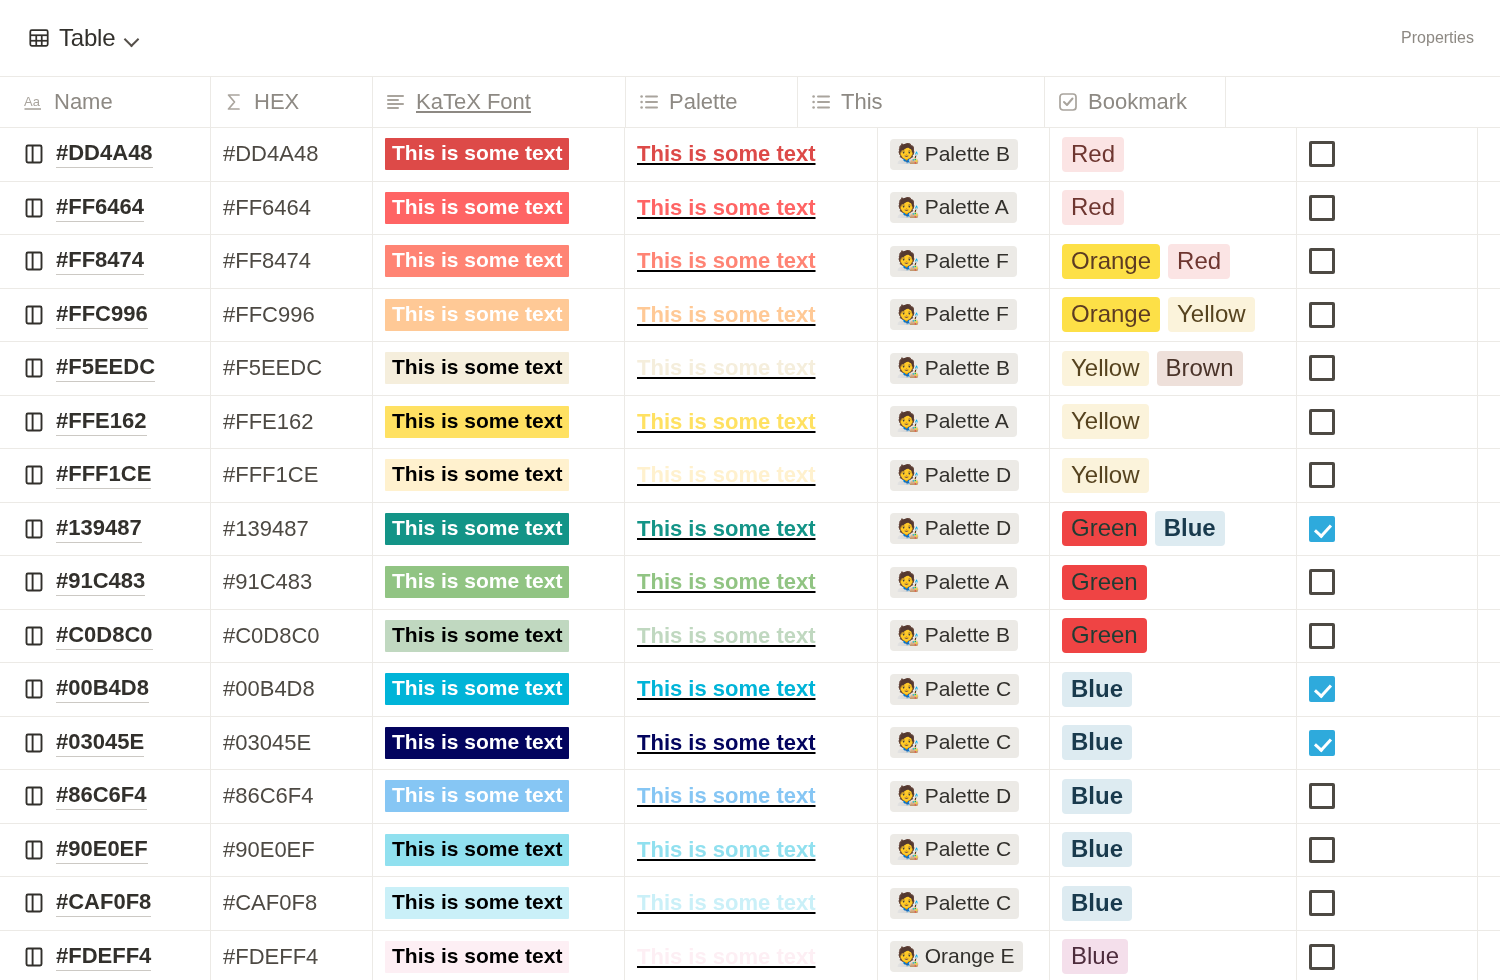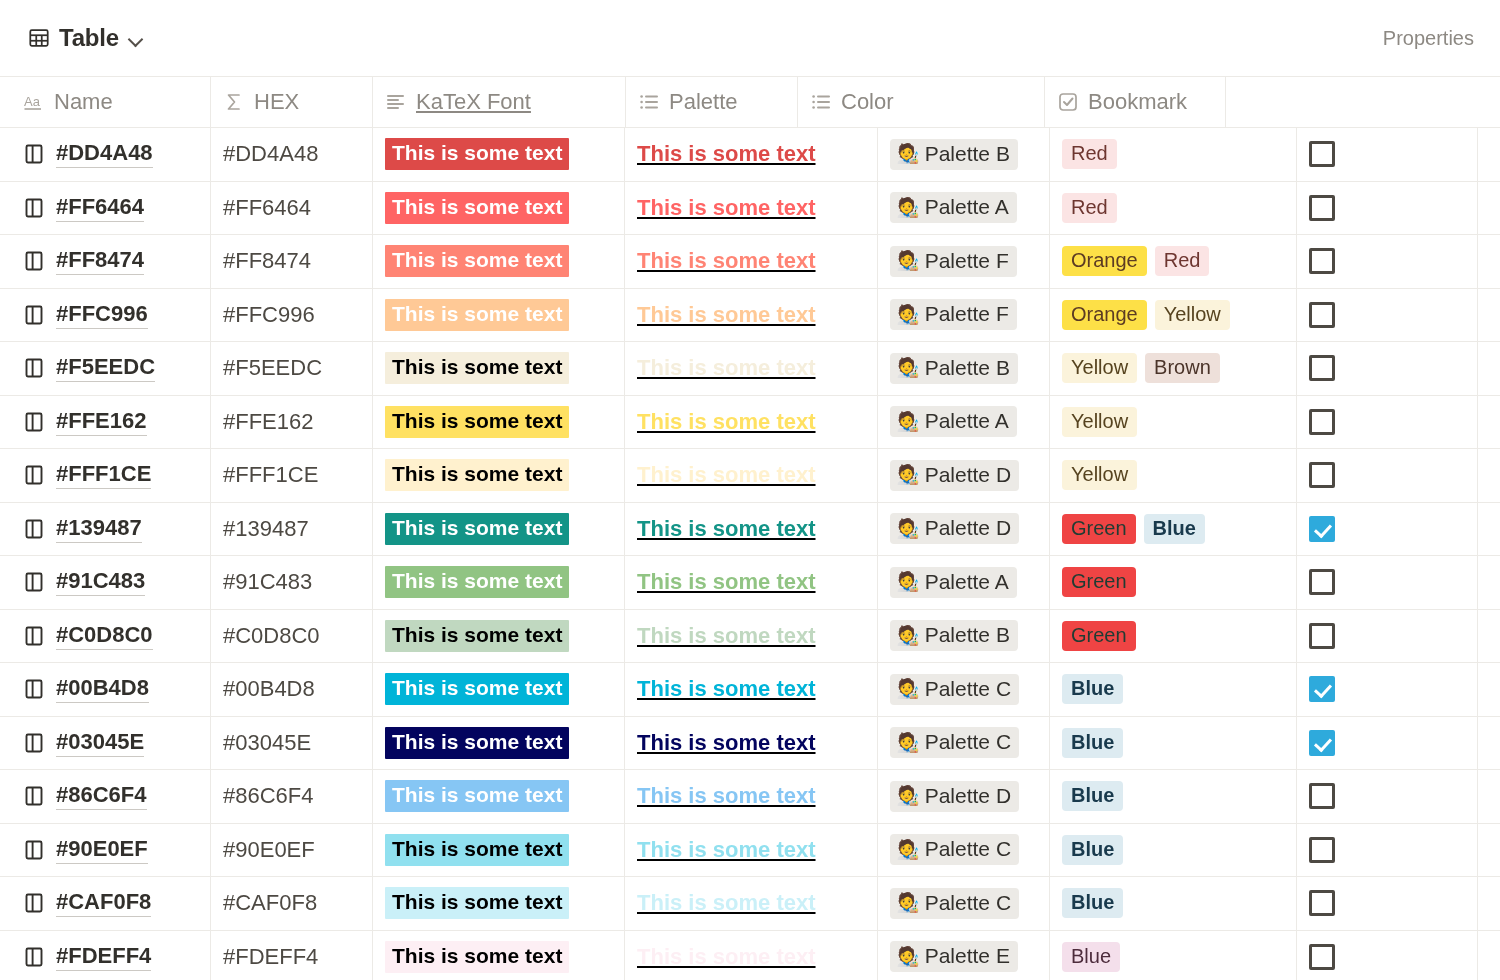--- a/index.html
+++ b/index.html
@@ -22,21 +22,21 @@
   #view-switcher {
     display: flex;
     align-items: center;
     gap: 9px;
     cursor: pointer;
     padding: 4px 6px;
     border-radius: 4px;
   }
   .view-title {
     font-size: 24px;
-    font-weight: bold;
+    font-weight: normal;
     color: #32302c;
     letter-spacing: -0.2px;
   }
   .chev {
     width: 16px; height: 16px;
     display: inline-block;
     position: relative;
     top: 1px;
   }
   .chev::before {
@@ -47,21 +47,21 @@
     border-right: 2px solid #55504a;
     border-bottom: 2px solid #55504a;
     transform: rotate(45deg);
   }
   #topbar-right {
     margin-left: auto;
     display: flex;
     align-items: center;
   }
   .properties-btn {
-    font-size: 20px;
+    font-size: 16px;
     color: #8d8983;
     cursor: pointer;
     padding: 4px 8px;
     border-radius: 4px;
   }
 
   
   #table-wrap {
     width: 1500px;
     border-top: 1px solid #eceae6;
@@ -156,21 +156,21 @@
     font-size: 21px;
     color: #32302c;
   }
   .palette-emoji { font-size: 19px; line-height: 1; }
 
   
   .tagset { display: flex; gap: 8px; align-items: center; }
   .tag {
     border-radius: 4px;
     padding: 3px 9px 4px 9px;
-    font-size: 20px;
+    font-size: 24px;
     line-height: 1.15;
   }
   .tag-Red    { background: #fbe4e4; color: #6e3630; }
   .tag-Orange { background: #fde047; color: #5c3b23; }
   .tag-Yellow { background: #fbf3db; color: #56431f; }
   .tag-Brown  { background: #eee0da; color: #4b342a; }
   .tag-Green  { background: #ef4444; color: #1f3c33; }
   .tag-Blue   { background: #ddebf1; color: #193a4d; font-weight: bold; }
   .tag-Pink   { background: #f4dfeb; color: #4d2c3c; }
 
@@ -267,21 +267,21 @@
         <span class="hdr-icon">
           <svg width="22" height="22" viewBox="0 0 22 22" fill="none" stroke="currentColor" stroke-width="2" stroke-linecap="round">
             <circle cx="3.6" cy="5.5" r="1.3" fill="currentColor" stroke="none"></circle>
             <circle cx="3.6" cy="11" r="1.3" fill="currentColor" stroke="none"></circle>
             <circle cx="3.6" cy="16.5" r="1.3" fill="currentColor" stroke="none"></circle>
             <line x1="8" y1="5.5" x2="19" y2="5.5"></line>
             <line x1="8" y1="11" x2="19" y2="11"></line>
             <line x1="8" y1="16.5" x2="19" y2="16.5"></line>
           </svg>
         </span>
-        <span>Color</span>
+        <span>This</span>
       </div>
       <div class="cell c-bookmark">
         <span class="hdr-icon">
           <svg width="22" height="22" viewBox="0 0 22 22" fill="none" stroke="currentColor" stroke-width="1.7">
             <rect x="3" y="3" width="16" height="16" rx="3"></rect>
             <polyline points="7,11 10,14 15.5,7.5" stroke-width="2" stroke-linecap="round" stroke-linejoin="round"></polyline>
           </svg>
         </span>
         <span>Bookmark</span>
       </div>
@@ -832,21 +832,21 @@
         </div>
         <div class="cell c-fill">
           <span class="fill-chip" style="background: rgb(253, 239, 244); color: rgb(0, 0, 0);">This is some text</span>
         </div>
         <div class="cell c-font">
           <span class="font-text" style="color: rgb(253, 239, 244);">This is some text</span>
         </div>
         <div class="cell c-palette">
           <span class="palette-chip">
             <span class="palette-emoji">🧑‍🎨</span>
-            <span>Palette E</span>
+            <span>Orange E</span>
           </span>
         </div>
         <div class="cell c-color">
           <span class="tagset">
             <span class="tag tag-Pink">Blue</span>
           </span>
         </div>
         <div class="cell c-bookmark">
           <span class="checkbox"></span>
         </div>

